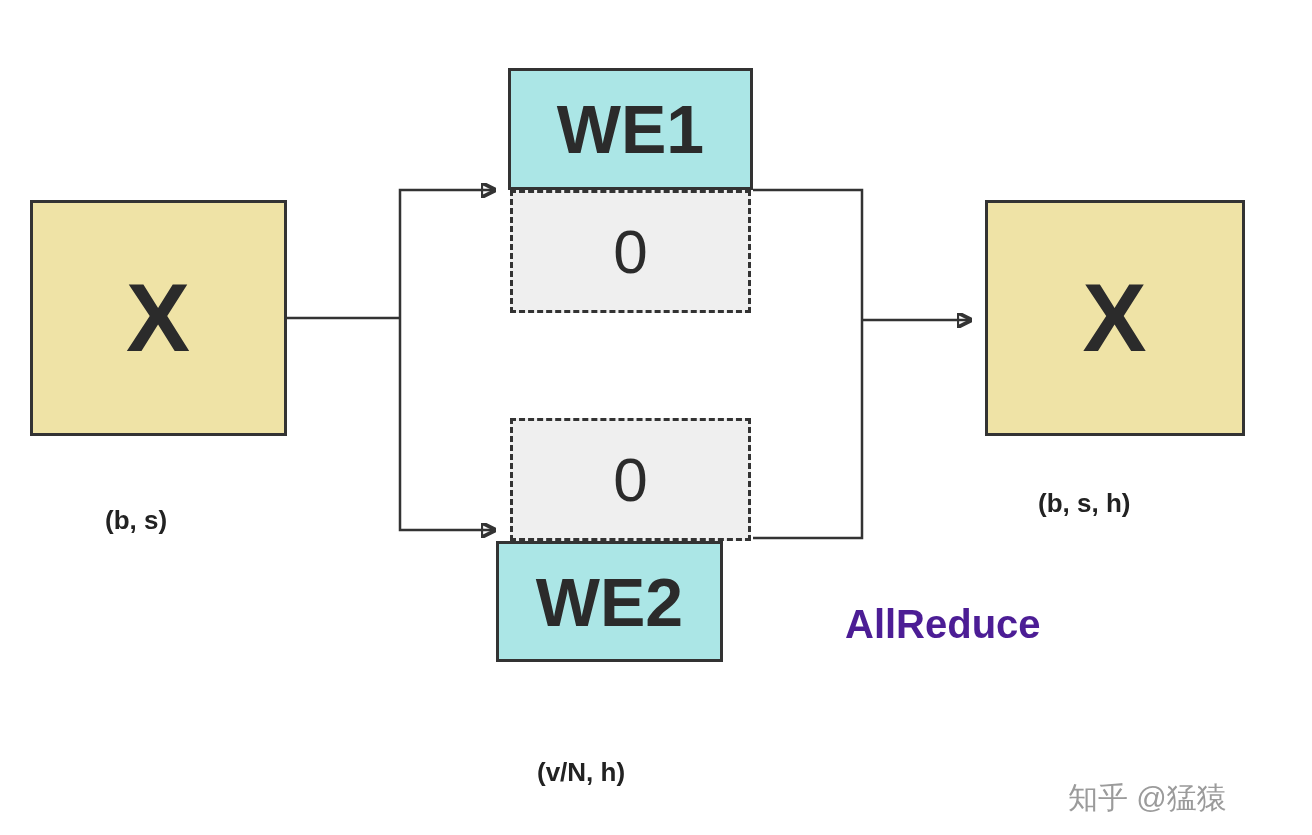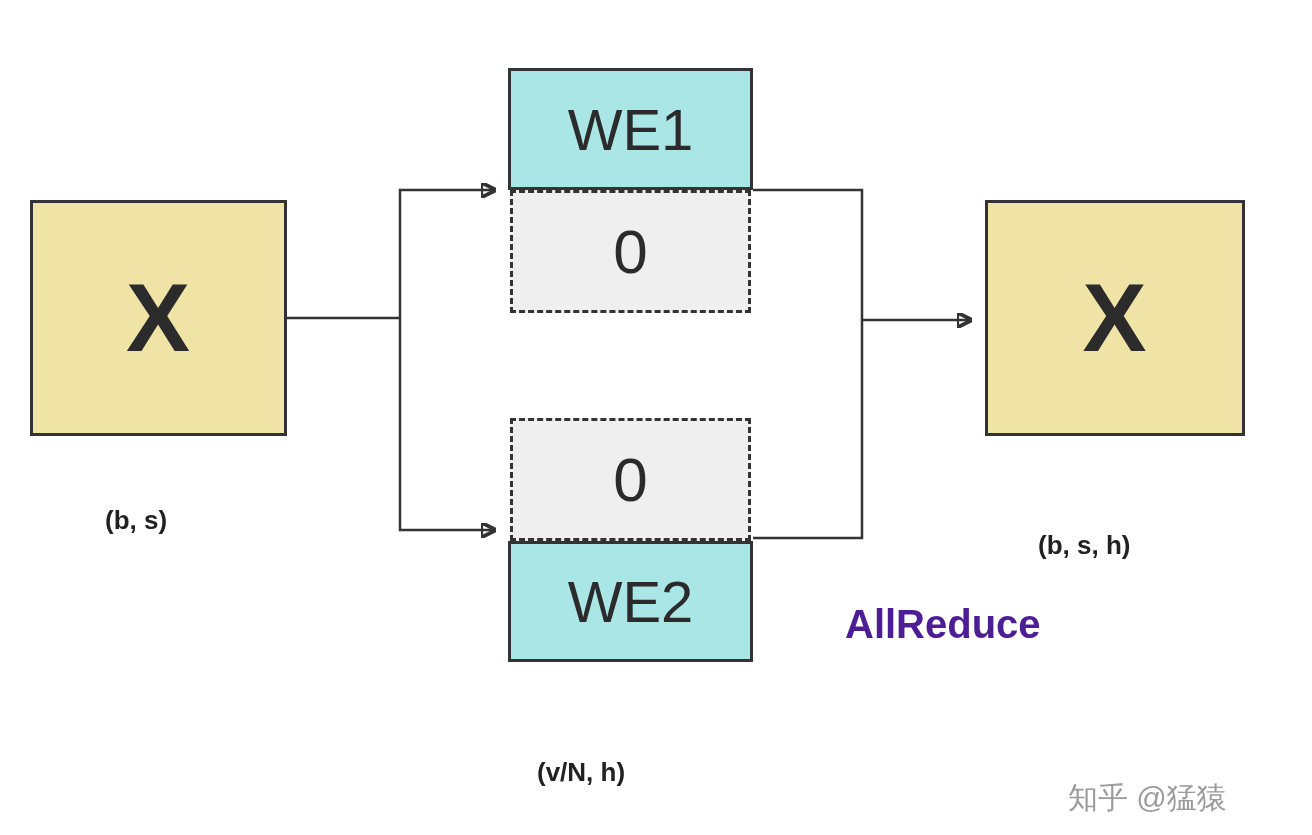--- a/index.html
+++ b/index.html
@@ -35,22 +35,22 @@
   .dashed-box {
     border: 3px dashed #333333;
     background: #efefef;
   }
   .x-label {
     font-size: 96px;
     font-weight: 600;
     letter-spacing: 1px;
   }
   .we-label {
-    font-size: 58px;
-    font-weight: 400;
+    font-size: 68px;
+    font-weight: 700;
   }
   .zero-label {
     font-size: 62px;
     font-weight: 500;
   }
   .dim-label {
     position: absolute;
     font-size: 26px;
     font-weight: 600;
     color: #222222;
@@ -119,28 +119,28 @@
   <div class="box solid-box cyan" style="left:508px; top:68px; width:245px; height:122px;">
     <span class="we-label">WE1</span>
   </div>
   <div class="box dashed-box" style="left:510px; top:190px; width:241px; height:123px;">
     <span class="zero-label">0</span>
   </div>
 
   <div class="box dashed-box" style="left:510px; top:418px; width:241px; height:123px;">
     <span class="zero-label">0</span>
   </div>
-  <div class="box solid-box cyan" style="left:508px; top:541px; width:245px; height:121px;">
+  <div class="box solid-box cyan" style="left:496px; top:541px; width:227px; height:121px;">
     <span class="we-label">WE2</span>
   </div>
 
   <div class="box solid-box yellow" style="left:985px; top:200px; width:260px; height:236px;">
     <span class="x-label">X</span>
   </div>
-  <div class="dim-label" style="left:1038px; top:488px;margin-top:42px;">(b, s, h)</div>
+  <div class="dim-label" style="left:1038px; top:488px;">(b, s, h)</div>
 
   <div class="allreduce-label" style="left:845px; top:602px;">AllReduce</div>
 
   <div class="dim-label" style="left:537px; top:757px;">(v/N, h)</div>
 
   <div class="watermark" style="left:1068px; top:758px;">知乎 @猛猿</div>
 
 </div>
 
 </body></html>

